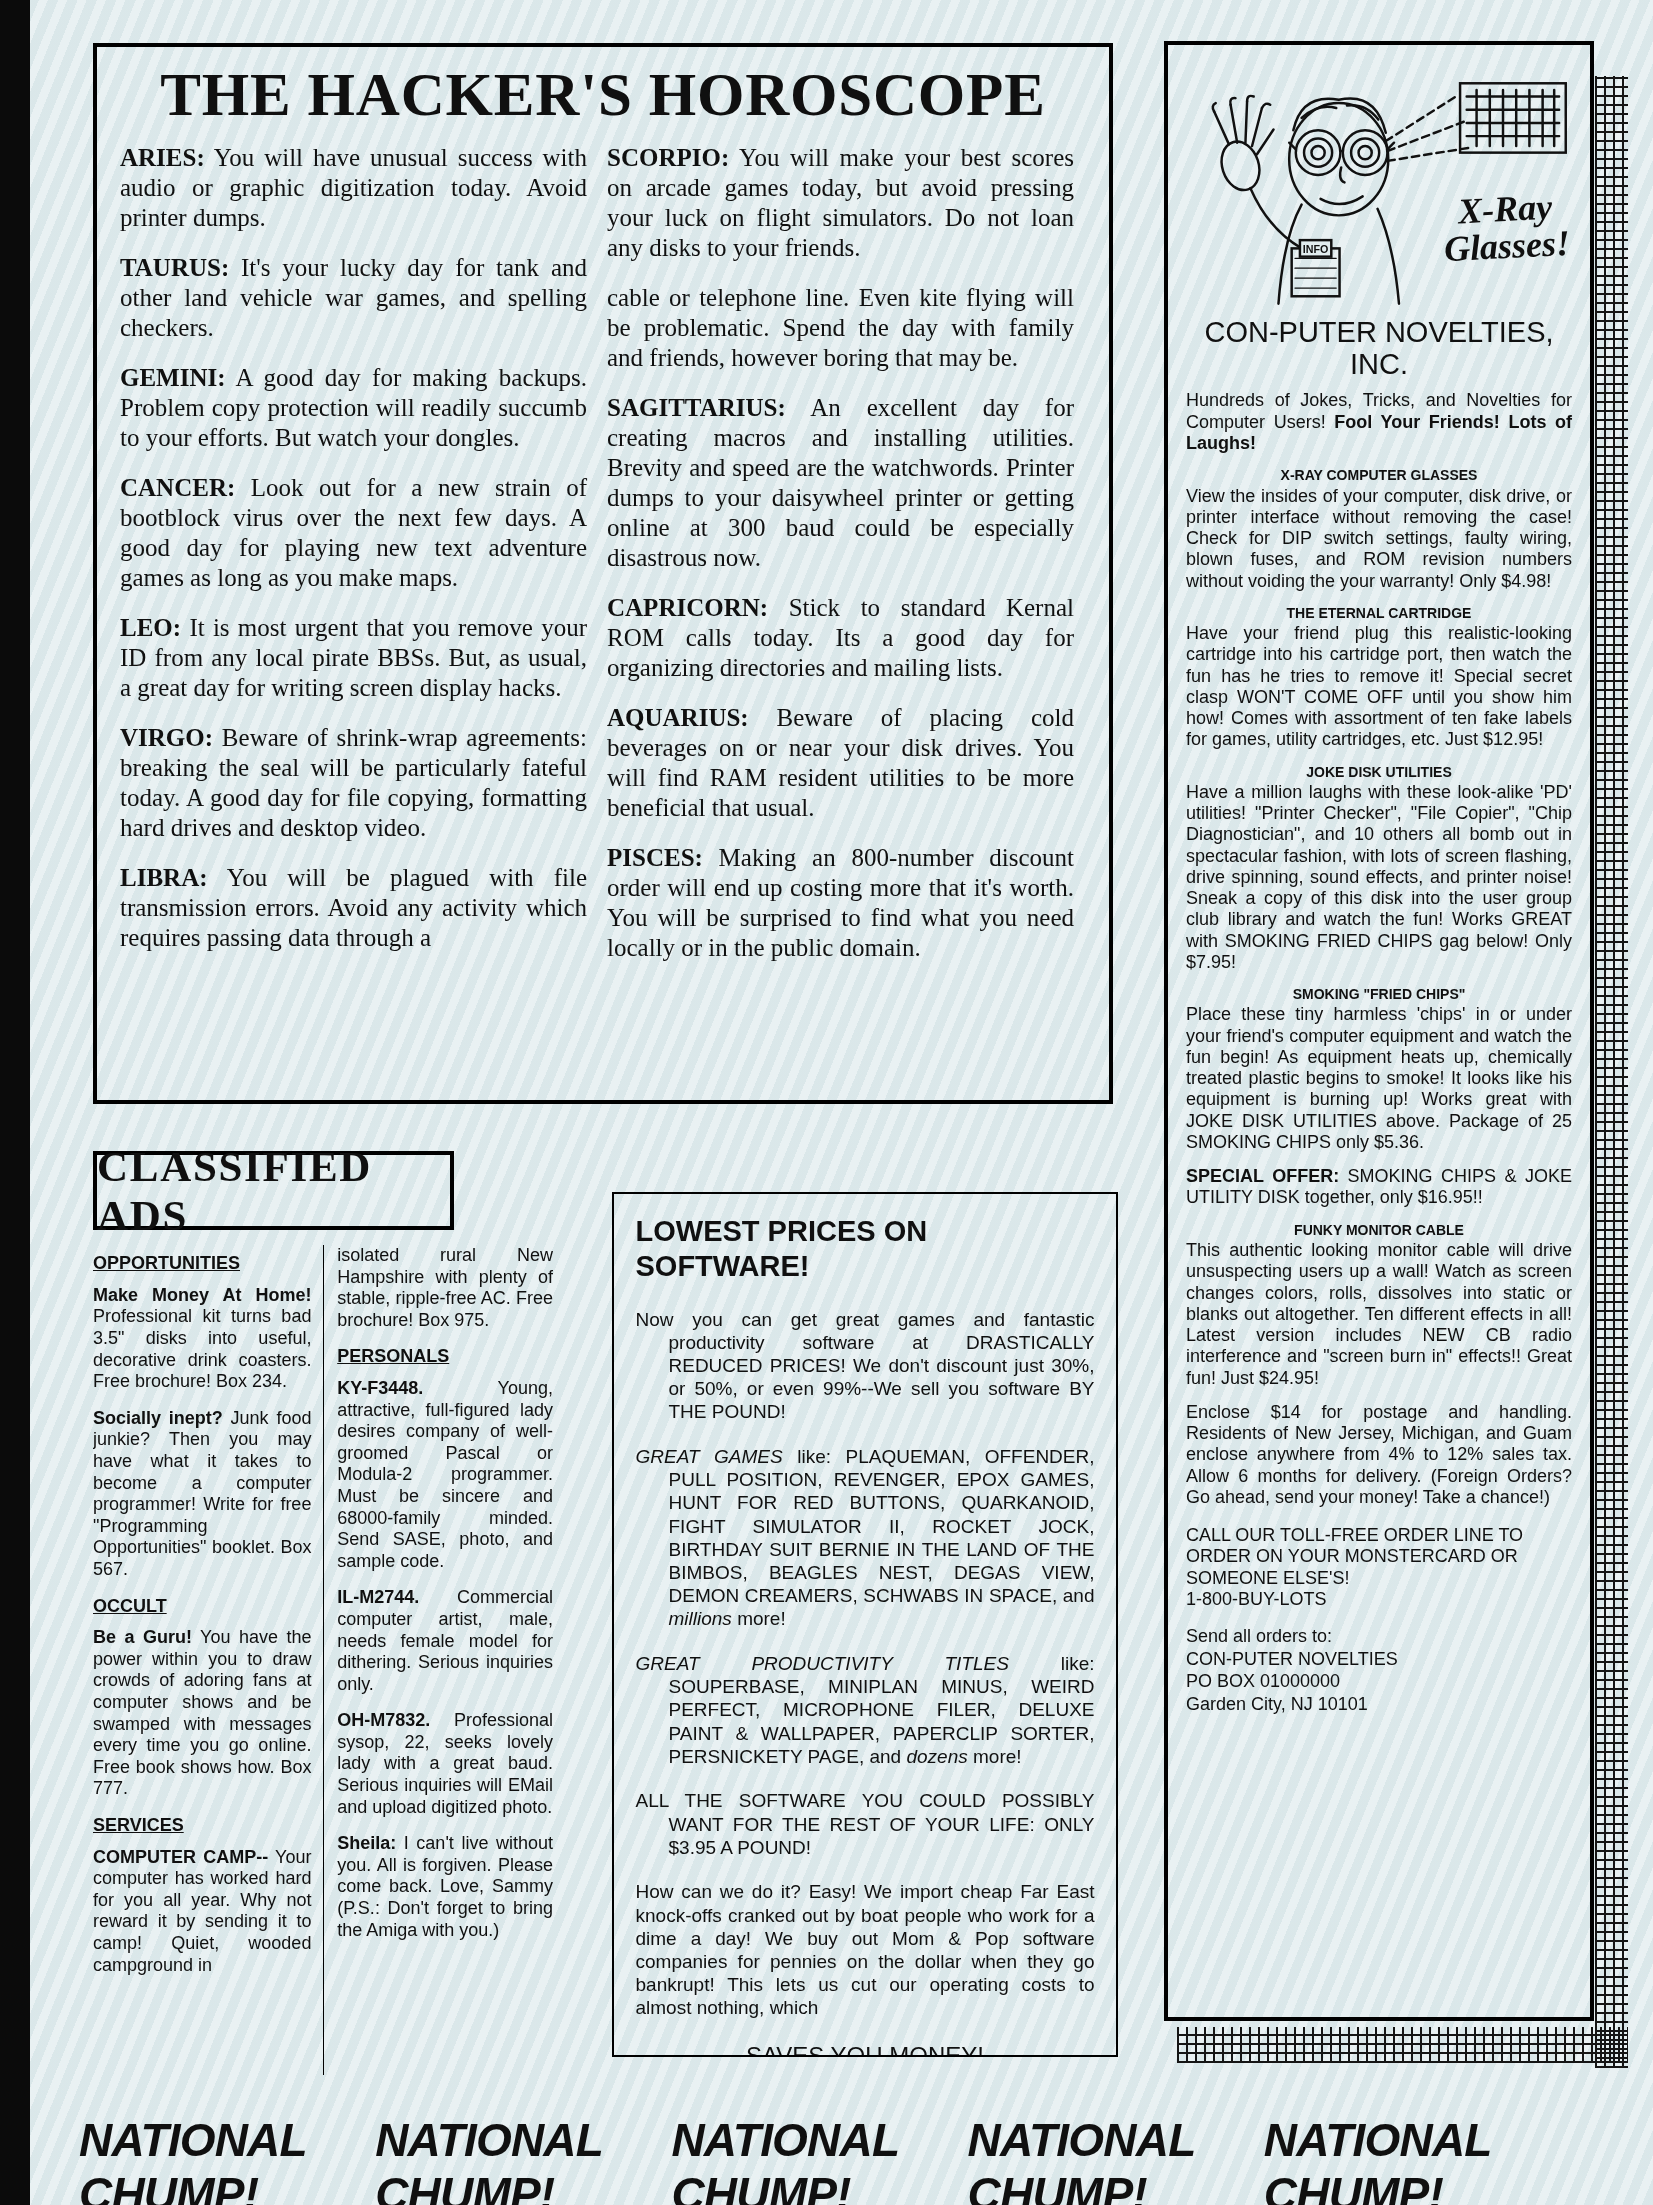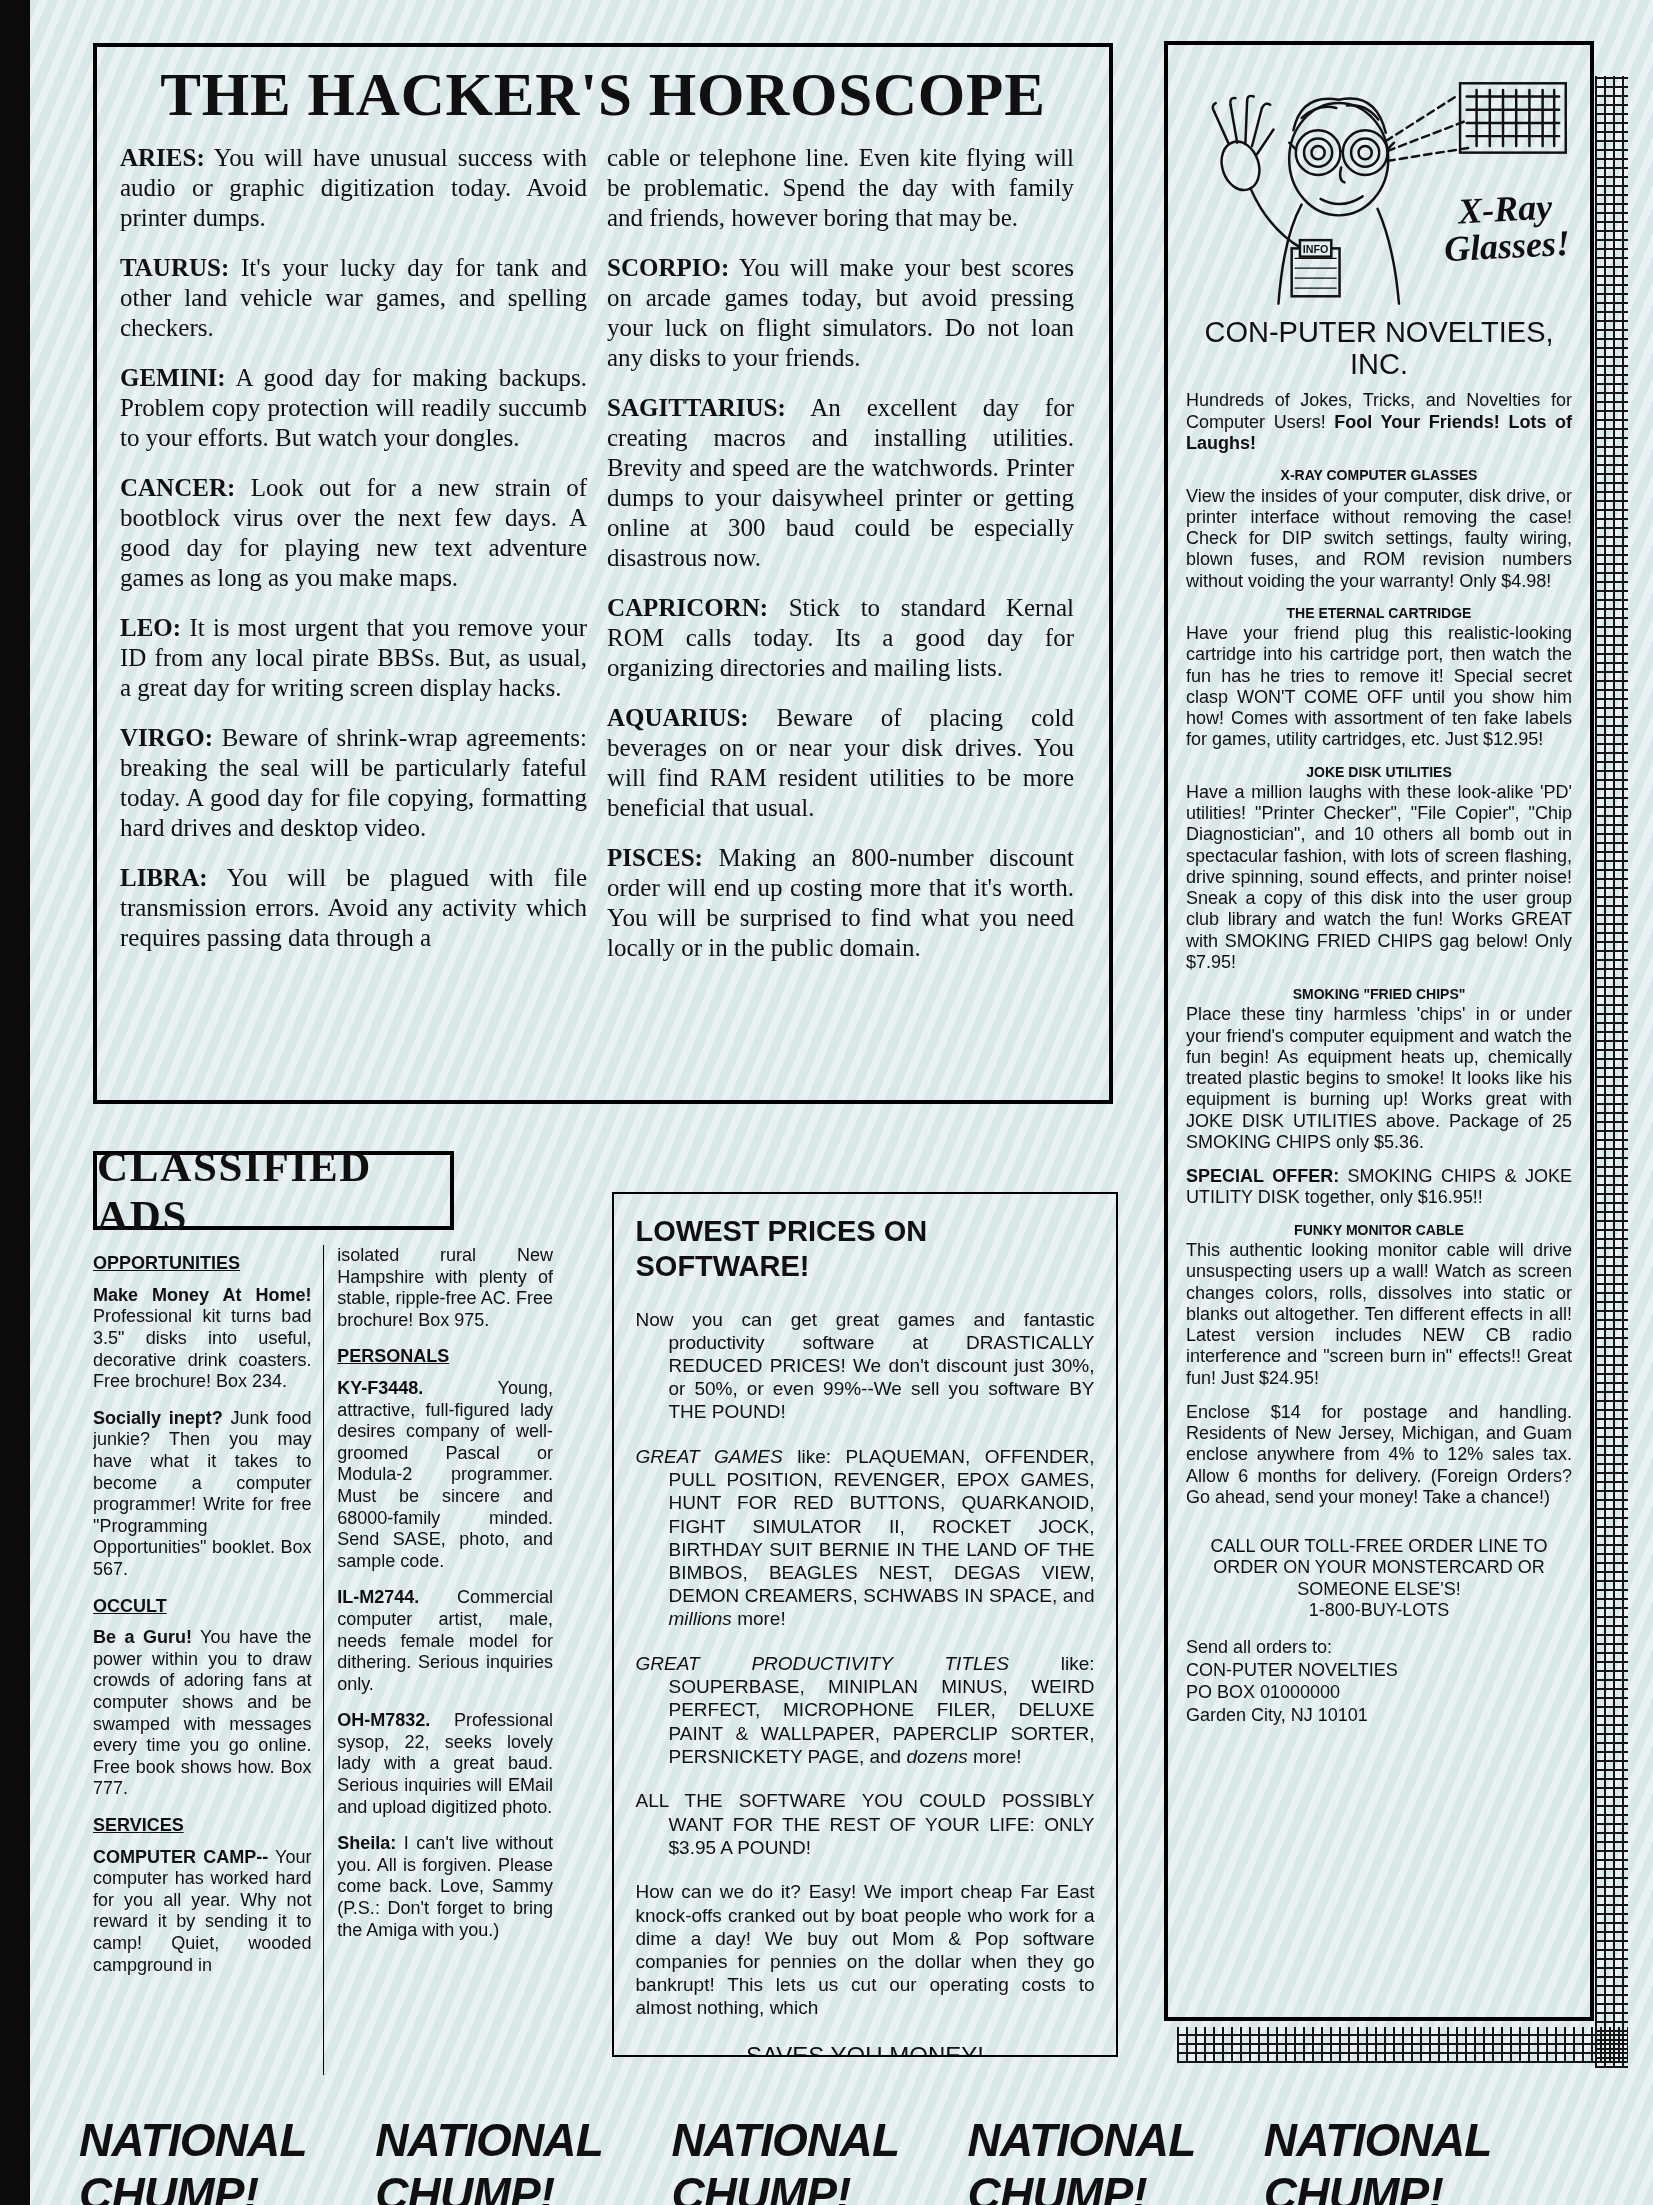--- a/index.html
+++ b/index.html
@@ -64,21 +64,21 @@
     position:absolute; right:3.3px; top:131px; text-align:center;
     font-family:"Liberation Serif", serif; font-style:italic; font-weight:bold;
     font-size:36px; line-height:1.02; transform:rotate(-3deg);
   }
   .nv-company { text-align:center; font-size:29px; line-height:1.1; margin:1.7px 0 10px; }
   .nv-tagline { text-align:justify; margin-bottom:5px; }
   .nv-bold { font-weight:bold; }
   .nv-heading { font-weight:bold; text-align:center; font-size:14px; margin:13.2px 0 1.7px; }
   .nv-text { text-align:justify; }
   .nv-para { text-align:justify; margin-top:13.2px; }
-  .nv-call { margin-top:28px;text-align:center; }
+  .nv-call { margin-top:17px; }
   .nv-orders { margin-top:15px; }
   .nv-orders div { line-height:1.25; }
 
   .hatch {
     background-image:
       repeating-linear-gradient(0deg, #151515 0 1.7px, transparent 1.7px 9px),
       repeating-linear-gradient(90deg, #151515 0 1.7px, transparent 1.7px 9px);
   }
   .hatch-v { position:absolute; left:1595px; top:76px; width:33px; height:1992px; }
   .hatch-h { position:absolute; left:1177px; top:2027px; width:451px; height:36px; }
@@ -103,22 +103,22 @@
     <div class="h-col">
       <p class="h-para"><span class="sign">ARIES:</span><span> You will have unusual success with audio or graphic digitization today. Avoid printer dumps.</span></p>
       <p class="h-para"><span class="sign">TAURUS:</span><span> It's your lucky day for tank and other land vehicle war games, and spelling checkers.</span></p>
       <p class="h-para"><span class="sign">GEMINI:</span><span> A good day for making backups. Problem copy protection will readily succumb to your efforts. But watch your dongles.</span></p>
       <p class="h-para"><span class="sign">CANCER:</span><span> Look out for a new strain of bootblock virus over the next few days. A good day for playing new text adventure games as long as you make maps.</span></p>
       <p class="h-para"><span class="sign">LEO:</span><span> It is most urgent that you remove your ID from any local pirate BBSs. But, as usual, a great day for writing screen display hacks.</span></p>
       <p class="h-para"><span class="sign">VIRGO:</span><span> Beware of shrink-wrap agreements: breaking the seal will be particularly fateful today. A good day for file copying, formatting hard drives and desktop video.</span></p>
       <p class="h-para"><span class="sign">LIBRA:</span><span> You will be plagued with file transmission errors. Avoid any activity which requires passing data through a</span></p>
     </div>
     <div class="h-col">
+      <p class="h-para"><span class="sign">SCORPIO:</span><span> You will make your best scores on arcade games today, but avoid pressing your luck on flight simulators. Do not loan any disks to your friends.</span></p>
       <p class="h-para"><span>cable or telephone line. Even kite flying will be problematic. Spend the day with family and friends, however boring that may be.</span></p>
-      <p class="h-para"><span class="sign">SCORPIO:</span><span> You will make your best scores on arcade games today, but avoid pressing your luck on flight simulators. Do not loan any disks to your friends.</span></p>
       <p class="h-para"><span class="sign">SAGITTARIUS:</span><span> An excellent day for creating macros and installing utilities. Brevity and speed are the watchwords. Printer dumps to your daisywheel printer or getting online at 300 baud could be especially disastrous now.</span></p>
       <p class="h-para"><span class="sign">CAPRICORN:</span><span> Stick to standard Kernal ROM calls today. Its a good day for organizing directories and mailing lists.</span></p>
       <p class="h-para"><span class="sign">AQUARIUS:</span><span> Beware of placing cold beverages on or near your disk drives. You will find RAM resident utilities to be more beneficial that usual.</span></p>
       <p class="h-para"><span class="sign">PISCES:</span><span> Making an 800-number discount order will end up costing more that it's worth. You will be surprised to find what you need locally or in the public domain.</span></p>
     </div>
   </div>
 </div>
 
 <div class="classified-title-box">
   <div class="classified-title">CLASSIFIED ADS</div>

